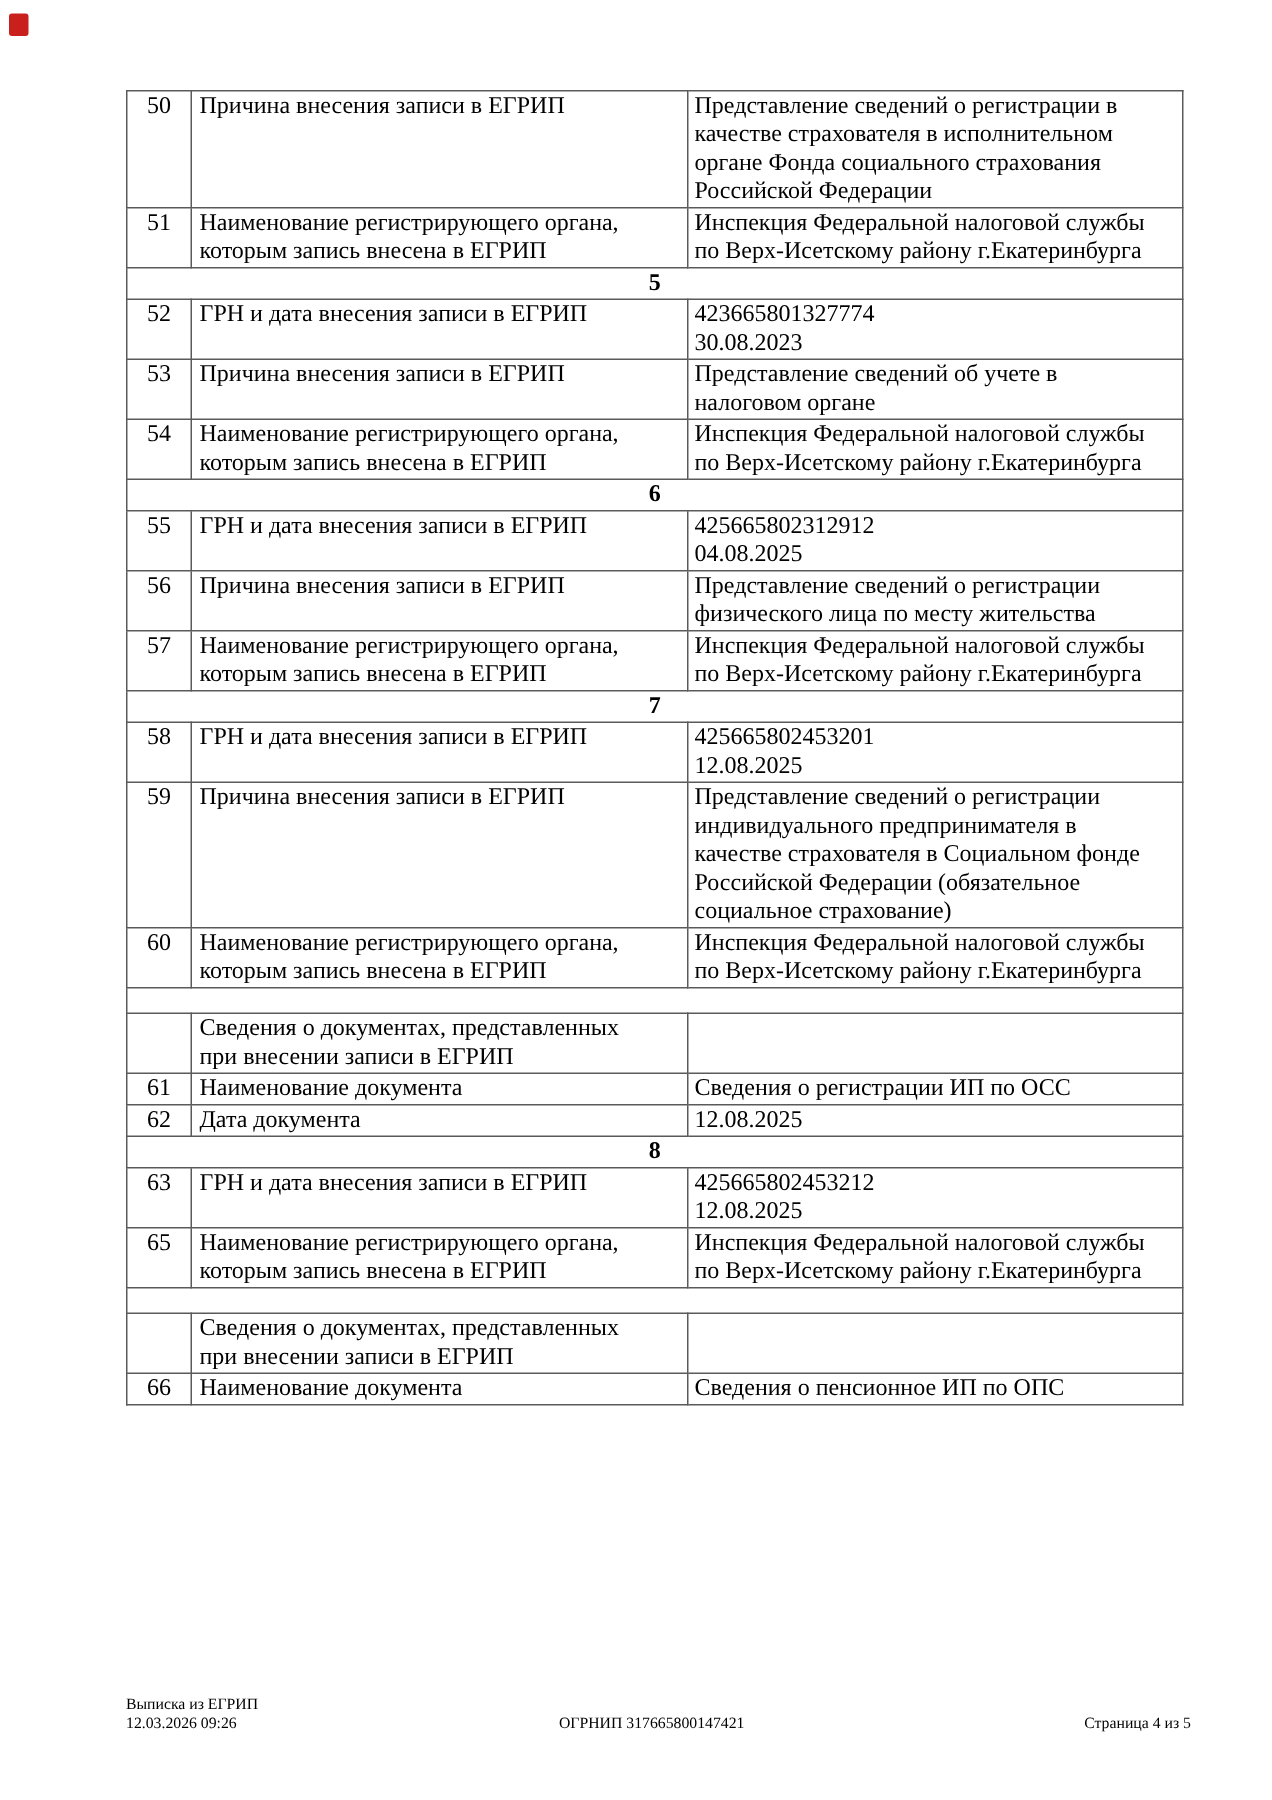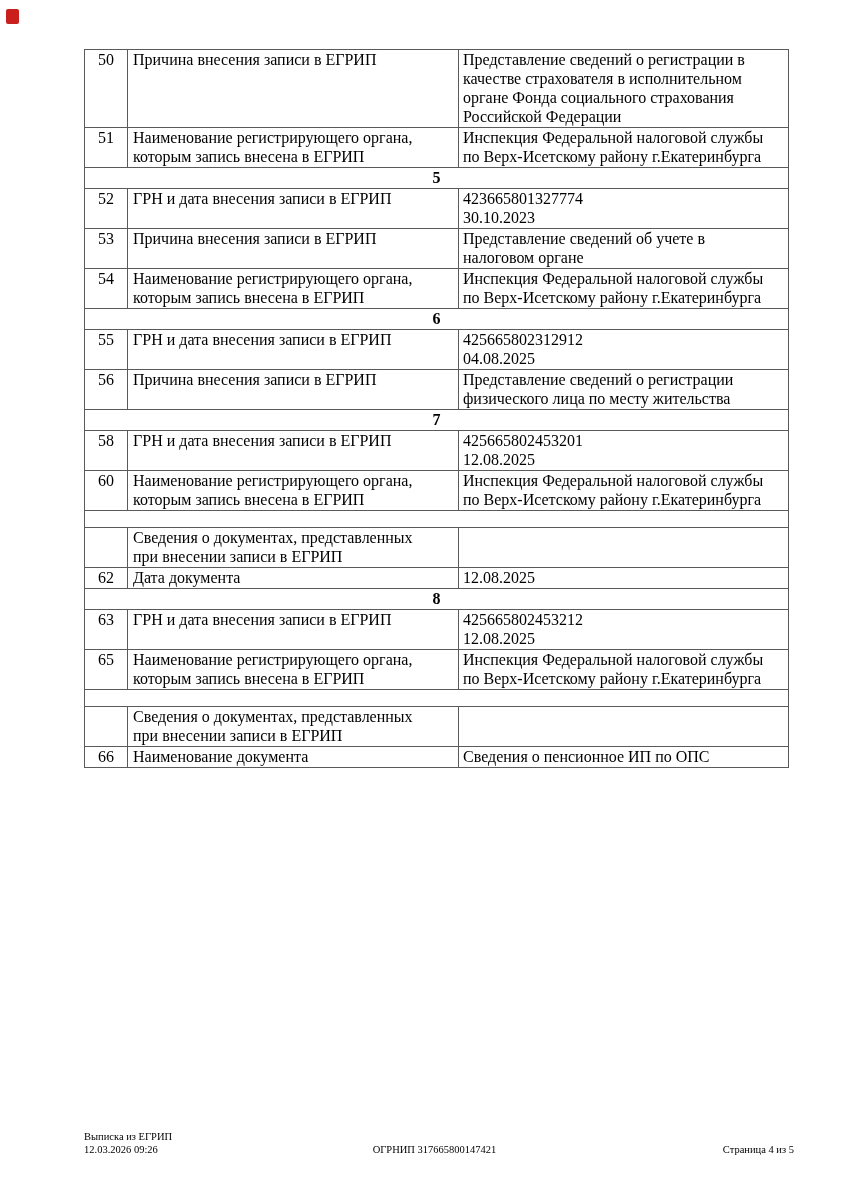--- a/index.html
+++ b/index.html
@@ -12,21 +12,21 @@
     overflow: hidden;
   }
   .red-marker {
     position: absolute;
     left: 6px; top: 9px;
     width: 13px; height: 15px;
     border-radius: 2px;
   }
   table.doc-table {
     position: absolute;
-    left: 84px; top: 49px;
+    left: 84px; top: 60px;
     width: 704px;
     border-collapse: collapse;
     table-layout: fixed;
   }
   col.c-num   { width: 43px;  }
   col.c-label { width: 331px; }
   col.c-value { width: 330px; }
   td {
     border: 1.6px solid #5a5a5a;
     vertical-align: top;
@@ -90,21 +90,21 @@
         <td class="value">Инспекция Федеральной налоговой службы
 по Верх-Исетскому району г.Екатеринбурга</td>
       </tr>
       <tr>
         <td class="section" colspan="3">5</td>
       </tr>
       <tr>
         <td class="num">52</td>
         <td class="label">ГРН и дата внесения записи в ЕГРИП</td>
         <td class="value">423665801327774
-30.10.2023</td>
+30.08.2023</td>
       </tr>
       <tr>
         <td class="num">53</td>
         <td class="label">Причина внесения записи в ЕГРИП</td>
         <td class="value">Представление сведений об учете в
 налоговом органе</td>
       </tr>
       <tr>
         <td class="num">54</td>
         <td class="label">Наименование регистрирующего органа,
@@ -121,43 +121,64 @@
         <td class="value">425665802312912
 04.08.2025</td>
       </tr>
       <tr>
         <td class="num">56</td>
         <td class="label">Причина внесения записи в ЕГРИП</td>
         <td class="value">Представление сведений о регистрации
 физического лица по месту жительства</td>
       </tr>
       <tr>
+        <td class="num">57</td>
+        <td class="label">Наименование регистрирующего органа,
+которым запись внесена в ЕГРИП</td>
+        <td class="value">Инспекция Федеральной налоговой службы
+по Верх-Исетскому району г.Екатеринбурга</td>
+      </tr>
+      <tr>
         <td class="section" colspan="3">7</td>
       </tr>
       <tr>
         <td class="num">58</td>
         <td class="label">ГРН и дата внесения записи в ЕГРИП</td>
         <td class="value">425665802453201
 12.08.2025</td>
+      </tr>
+      <tr>
+        <td class="num">59</td>
+        <td class="label">Причина внесения записи в ЕГРИП</td>
+        <td class="value">Представление сведений о регистрации
+индивидуального предпринимателя в
+качестве страхователя в Социальном фонде
+Российской Федерации (обязательное
+социальное страхование)</td>
       </tr>
       <tr>
         <td class="num">60</td>
         <td class="label">Наименование регистрирующего органа,
 которым запись внесена в ЕГРИП</td>
         <td class="value">Инспекция Федеральной налоговой службы
 по Верх-Исетскому району г.Екатеринбурга</td>
       </tr>
       <tr>
         <td class="spacer" colspan="3"></td>
       </tr>
       <tr>
         <td class="num"></td>
         <td class="label">Сведения о документах, представленных
 при внесении записи в ЕГРИП</td>
         <td class="value"></td>
+      </tr>
+      <tr>
+        <td class="num">61</td>
+        <td class="label">Наименование документа</td>
+        <td class="value">Сведения о регистрации ИП по ОСС</td>
       </tr>
       <tr>
         <td class="num">62</td>
         <td class="label">Дата документа</td>
         <td class="value">12.08.2025</td>
       </tr>
       <tr>
         <td class="section" colspan="3">8</td>
       </tr>
       <tr>

